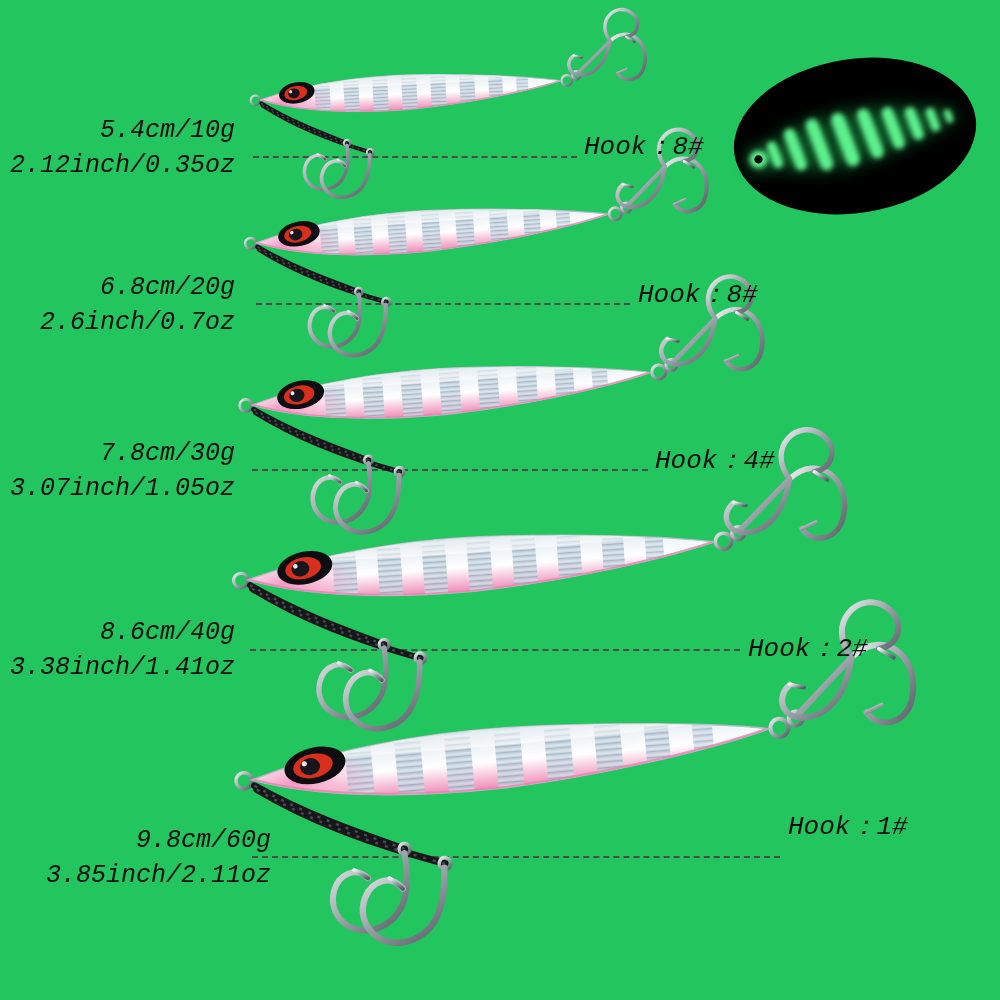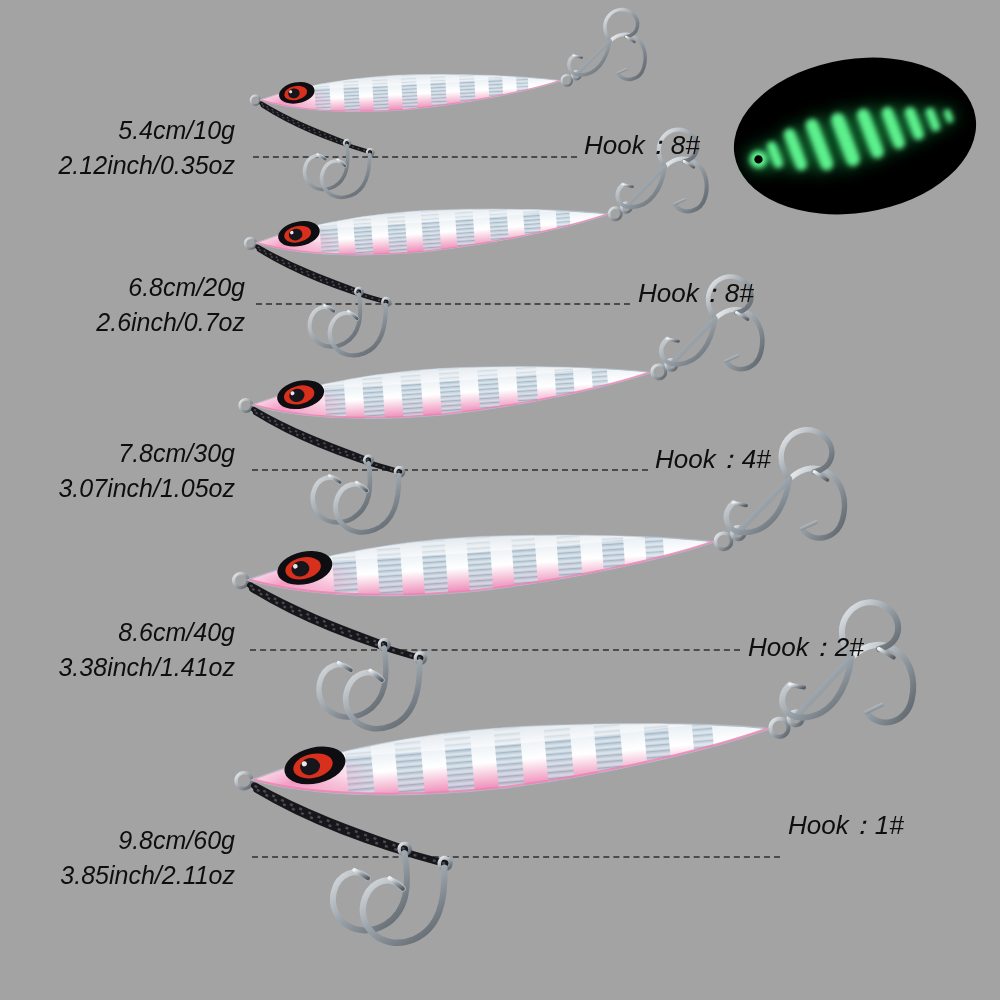--- a/index.html
+++ b/index.html
@@ -1,18 +1,18 @@
 <!DOCTYPE html>
 <html><head>
 <meta charset="utf-8">
 <style>
   html,body{margin:0;padding:0;background:#fff;}
   .stage{
-    position:relative;width:1000px;height:1000px;background:#a3a3a3;
-    overflow:hidden;font-family:Liberation Sans, sans-serif;color:#101010;
+    position:relative;width:1000px;height:1000px;background:#22c55e;
+    overflow:hidden;font-family:Liberation Mono, monospace;color:#101010;
   }
   .spec{
     position:absolute;left:0;width:235px;text-align:right;
     font-style:italic;font-size:25px;line-height:35px;color:#0e0e0e;
     white-space:nowrap;
   }
   .hook{
     position:absolute;font-style:italic;font-size:26px;color:#0e0e0e;
     white-space:nowrap;
   }
@@ -158,33 +158,33 @@
         <rect x="947" y="124" width="7" height="14" rx="3" transform="rotate(-12 950 131)"></rect>
       </g>
       <circle cx="756" cy="144" r="4.2" fill="#000000"></circle>
     </g>
   </svg>
 
   <div class="spec" style="top:113px;">
     <div>5.4cm/10g</div>
     <div>2.12inch/0.35oz</div>
   </div>
-  <div class="spec" style="top:270px;padding-left:10px;">
+  <div class="spec" style="top:270px;">
     <div>6.8cm/20g</div>
     <div>2.6inch/0.7oz</div>
   </div>
   <div class="spec" style="top:436px;">
     <div>7.8cm/30g</div>
     <div>3.07inch/1.05oz</div>
   </div>
   <div class="spec" style="top:615px;">
     <div>8.6cm/40g</div>
     <div>3.38inch/1.41oz</div>
   </div>
-  <div class="spec" style="top:823px;">
+  <div class="spec" style="top:823px;padding-left:36px;">
     <div>9.8cm/60g</div>
     <div>3.85inch/2.11oz</div>
   </div>
 
   <div class="hook" style="top:128px;left:584px;">Hook：8#</div>
   <div class="hook" style="top:276px;left:638px;">Hook：8#</div>
   <div class="hook" style="top:442px;left:655px;">Hook：4#</div>
   <div class="hook" style="top:630px;left:748px;text-align:right;">Hook：2#</div>
   <div class="hook" style="top:808px;left:788px;">Hook：1#</div>
 

